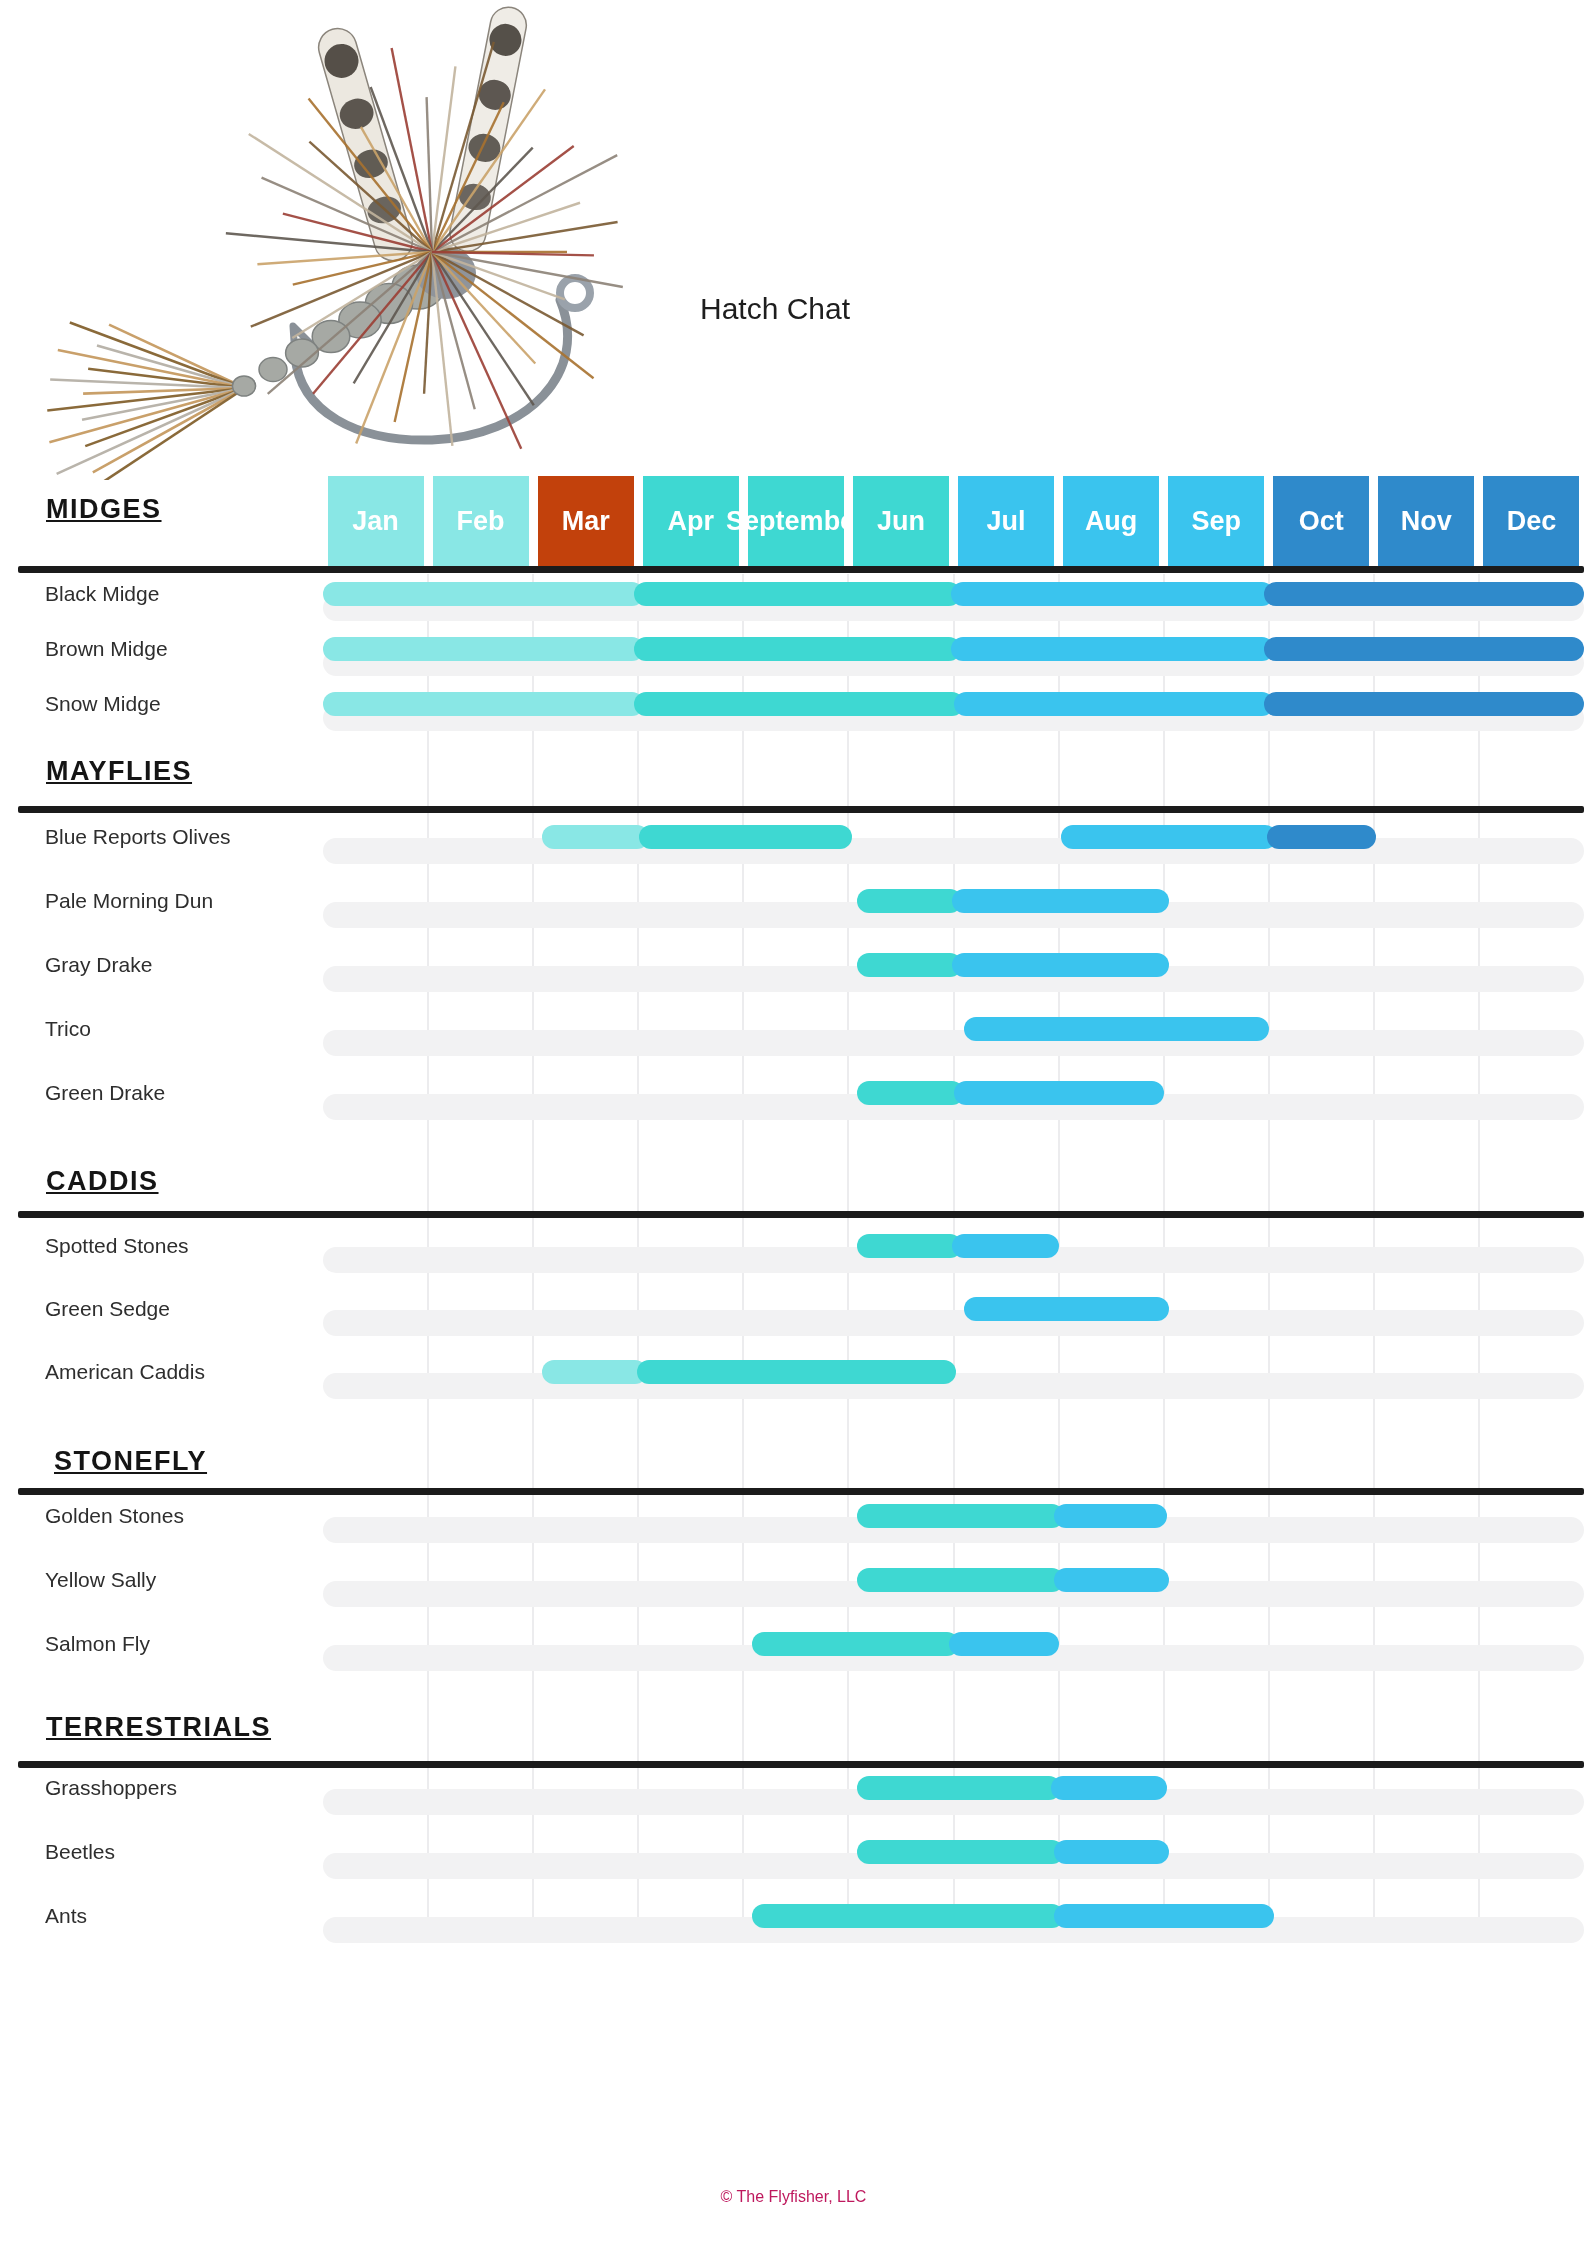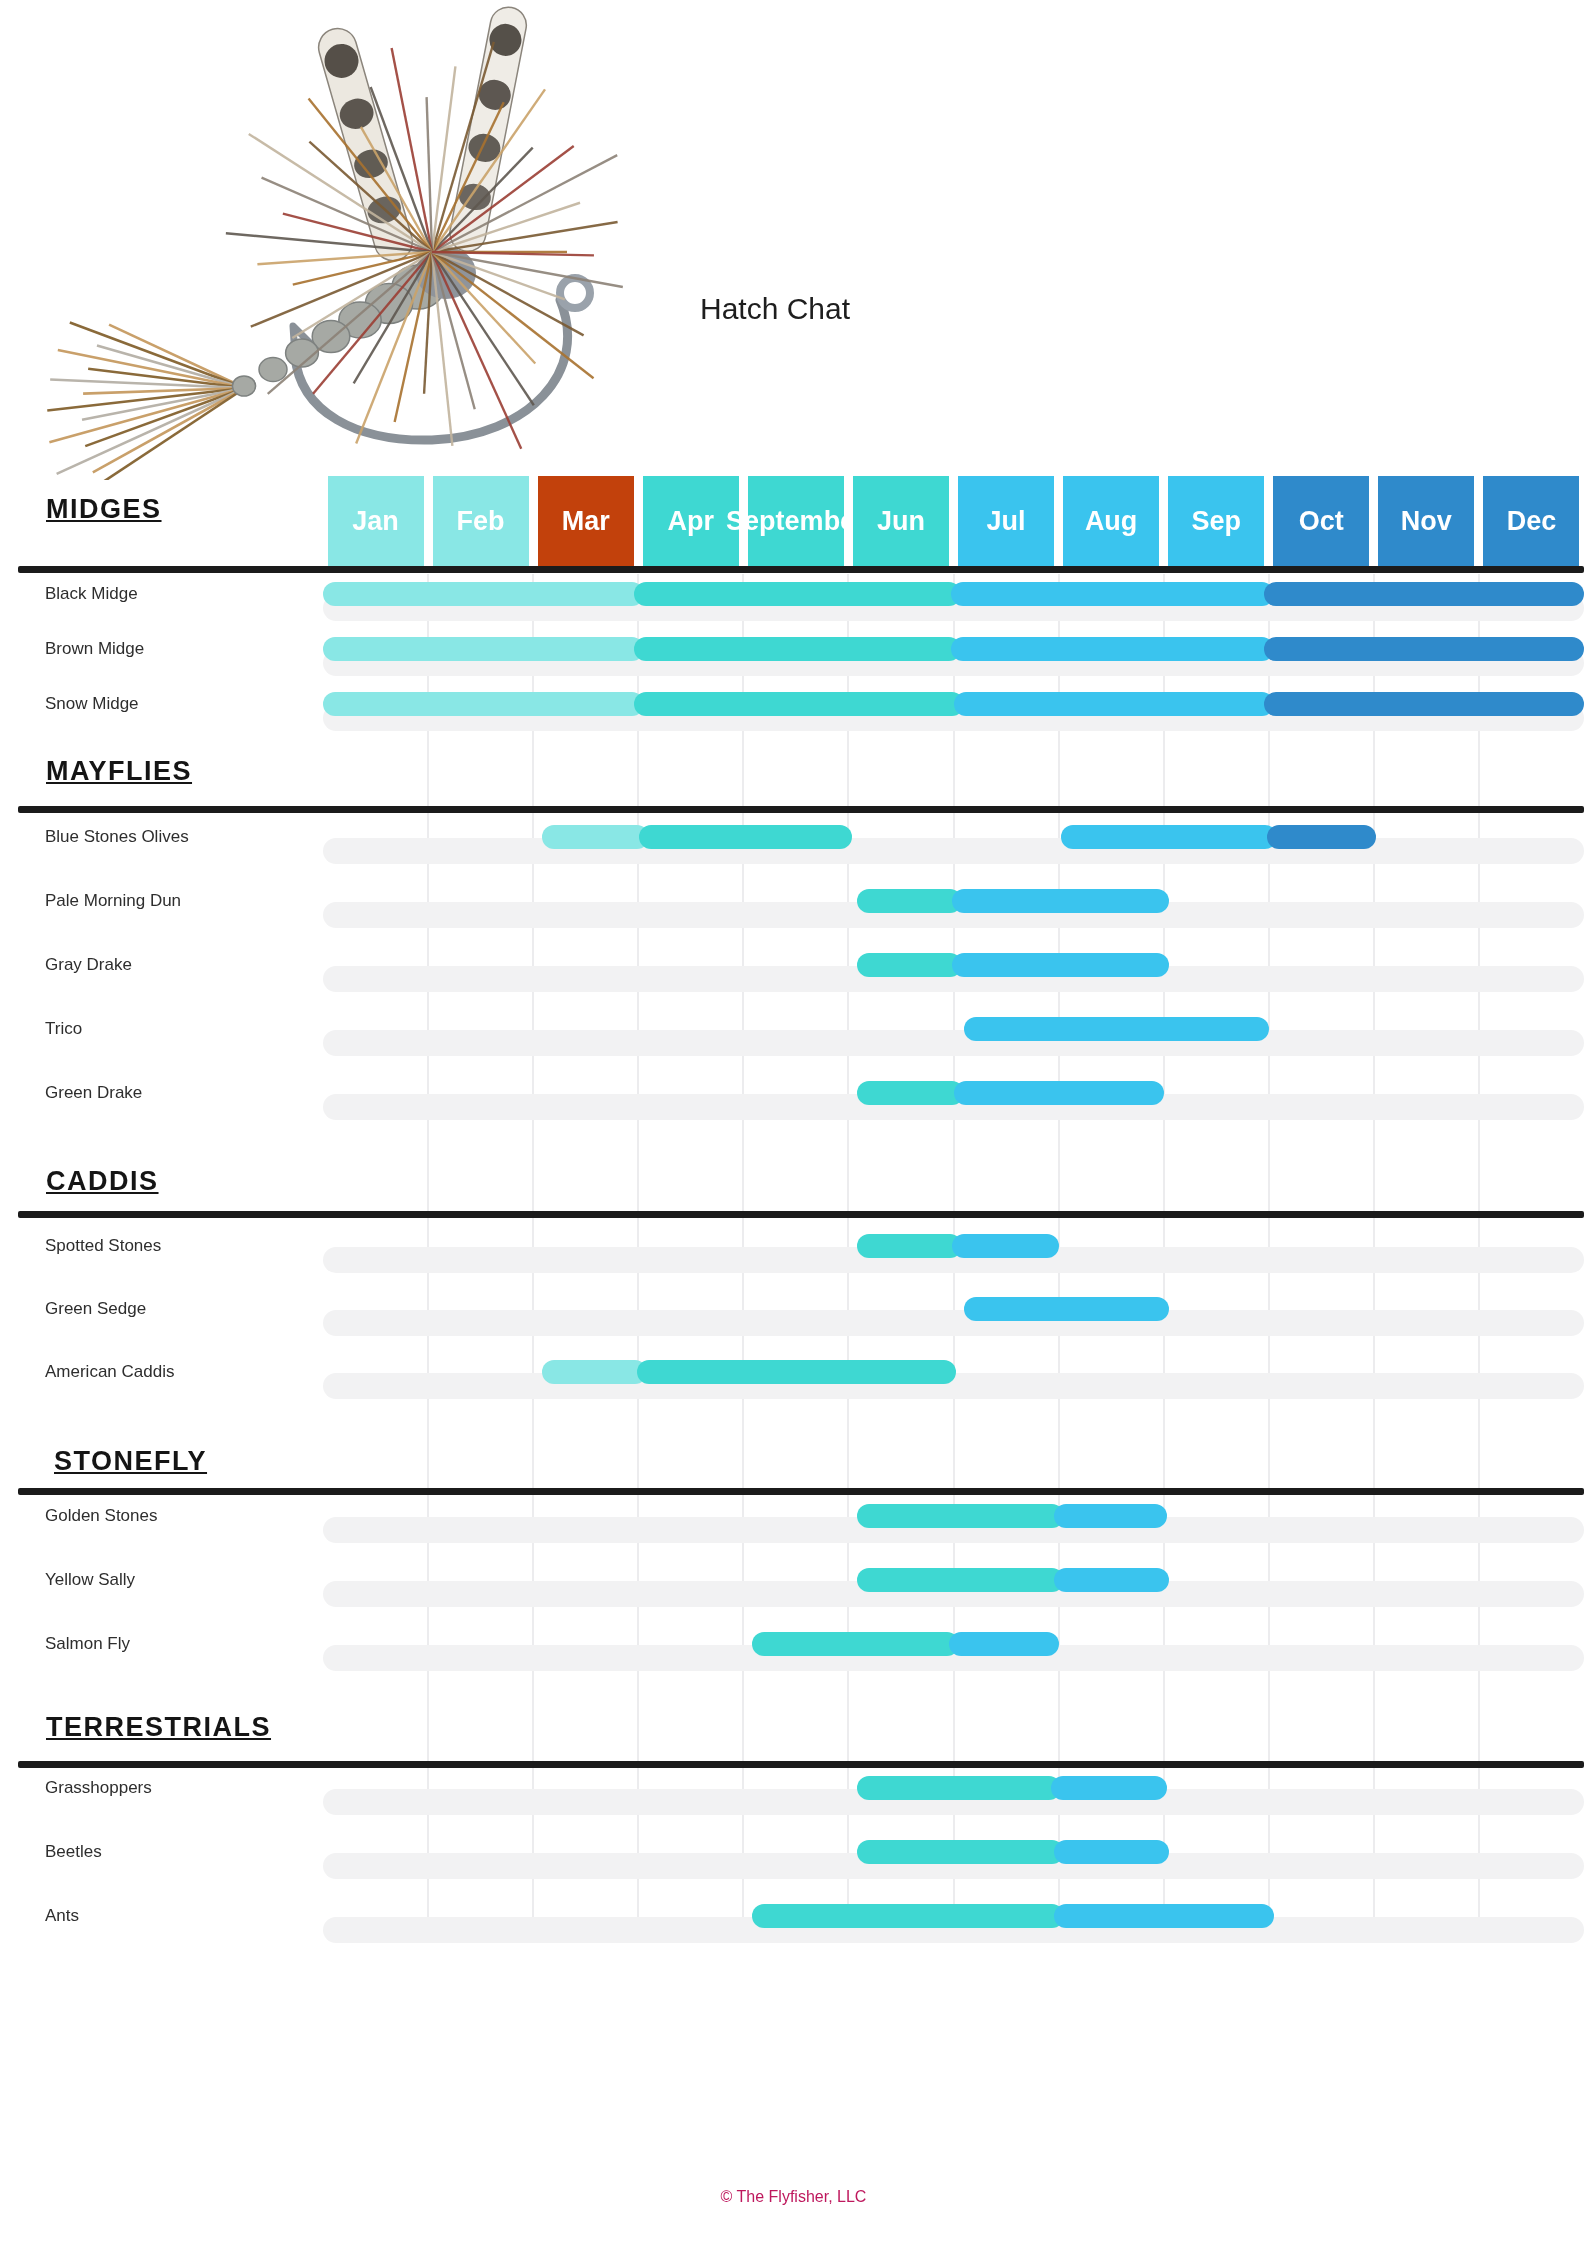--- a/index.html
+++ b/index.html
@@ -8,21 +8,21 @@
   .abs{position:absolute;}
   #page-title{position:absolute;left:683px;top:196px;font-size:47px;font-weight:800;
         color:#1f1f1f;letter-spacing:.5px;}
   #page-subtitle{position:absolute;left:700px;top:292px;font-size:30px;font-weight:400;color:#1e1e1e;}
   .month-cell{position:absolute;display:flex;align-items:center;justify-content:center;
         color:#ffffff;font-size:27px;font-weight:700;}
   .section-title{position:absolute;left:46px;font-size:27px;font-weight:800;letter-spacing:1.5px;
         color:#151515;text-decoration:underline;}
   .divider{position:absolute;height:7px;background:#1b1b1b;border-radius:2px;}
   .gridline{position:absolute;width:2px;background:#ececee;}
-  .row-label{position:absolute;left:45px;font-size:17px;color:#2e2e2e;display:flex;align-items:center;}
+  .row-label{position:absolute;left:45px;font-size:21px;color:#2e2e2e;display:flex;align-items:center;}
   .track{position:absolute;background:#f2f2f3;border-radius:13px;}
   .seg{position:absolute;border-radius:12px;}
   #page-footer{position:absolute;left:0;top:2188px;width:100%;text-align:center;
         font-size:16px;color:#be185d;}
 </style>
 </head>
 <body>
 
 <div id="page">
 
@@ -159,21 +159,21 @@
       <div class="seg" style="left: 950.856px; top: 637px; width: 323.148px; height: 24px; background: rgb(58, 196, 238); z-index: 3;"></div>
       <div class="seg" style="left: 1264px; top: 637px; width: 319.996px; height: 24px; background: rgb(47, 138, 203); z-index: 4;"></div>
       <div class="row-label" style="top: 692px; height: 24px;">Snow Midge</div>
       <div class="track" style="left: 323px; top: 705px; width: 1261px; height: 26px; background: rgb(242, 242, 243);"></div>
       <div class="seg" style="left: 323px; top: 692px; width: 320.504px; height: 24px; background: rgb(137, 231, 229); z-index: 1;"></div>
       <div class="seg" style="left: 633.504px; top: 692px; width: 330.504px; height: 24px; background: rgb(62, 216, 210); z-index: 2;"></div>
       <div class="seg" style="left: 954.008px; top: 692px; width: 319.996px; height: 24px; background: rgb(58, 196, 238); z-index: 3;"></div>
       <div class="seg" style="left: 1264px; top: 692px; width: 319.996px; height: 24px; background: rgb(47, 138, 203); z-index: 4;"></div>
       <div class="section-title" style="top: 756px;">MAYFLIES</div>
       <div class="divider" style="left: 18px; top: 806px; width: 1566px; background: rgb(27, 27, 27);"></div>
-      <div class="row-label" style="top: 825px; height: 24px;">Blue Stones Olives</div>
+      <div class="row-label" style="top: 825px; height: 24px;">Blue Reports Olives</div>
       <div class="track" style="left: 323px; top: 838px; width: 1261px; height: 26px; background: rgb(242, 242, 243);"></div>
       <div class="seg" style="left: 541.573px; top: 825px; width: 107.185px; height: 24px; background: rgb(137, 231, 229); z-index: 1;"></div>
       <div class="seg" style="left: 638.758px; top: 825px; width: 212.811px; height: 24px; background: rgb(62, 216, 210); z-index: 2;"></div>
       <div class="seg" style="left: 1060.68px; top: 825px; width: 216.472px; height: 24px; background: rgb(58, 196, 238); z-index: 1;"></div>
       <div class="seg" style="left: 1267.16px; top: 825px; width: 108.778px; height: 24px; background: rgb(47, 138, 203); z-index: 2;"></div>
       <div class="row-label" style="top: 889px; height: 24px;">Pale Morning Dun</div>
       <div class="track" style="left: 323px; top: 902px; width: 1261px; height: 26px; background: rgb(242, 242, 243);"></div>
       <div class="seg" style="left: 856.823px; top: 889px; width: 105.083px; height: 24px; background: rgb(62, 216, 210); z-index: 1;"></div>
       <div class="seg" style="left: 951.907px; top: 889px; width: 217.014px; height: 24px; background: rgb(58, 196, 238); z-index: 2;"></div>
       <div class="row-label" style="top: 953px; height: 24px;">Gray Drake</div>

